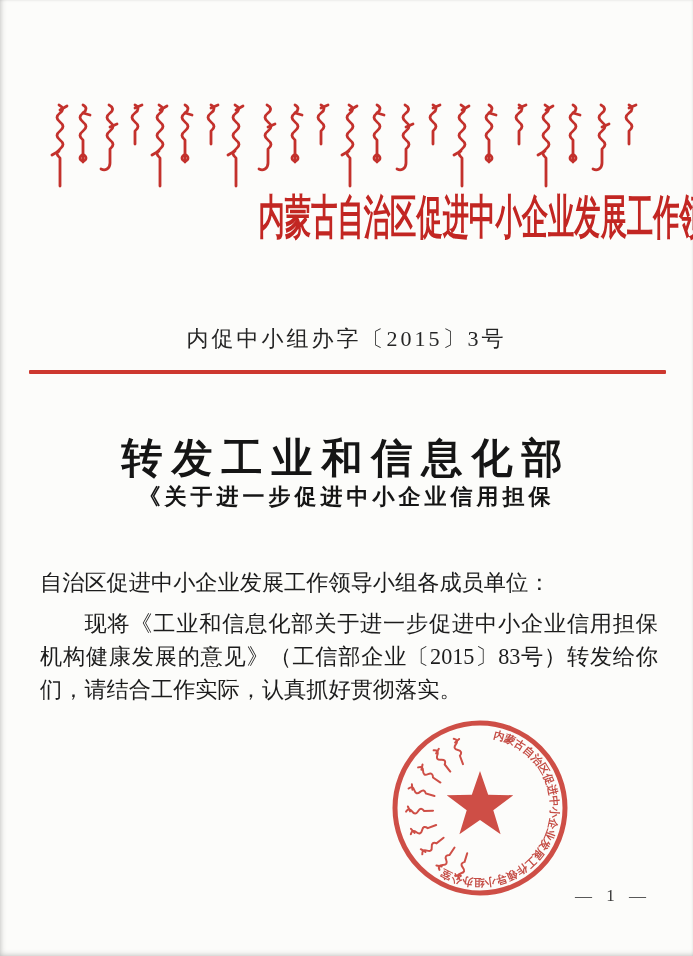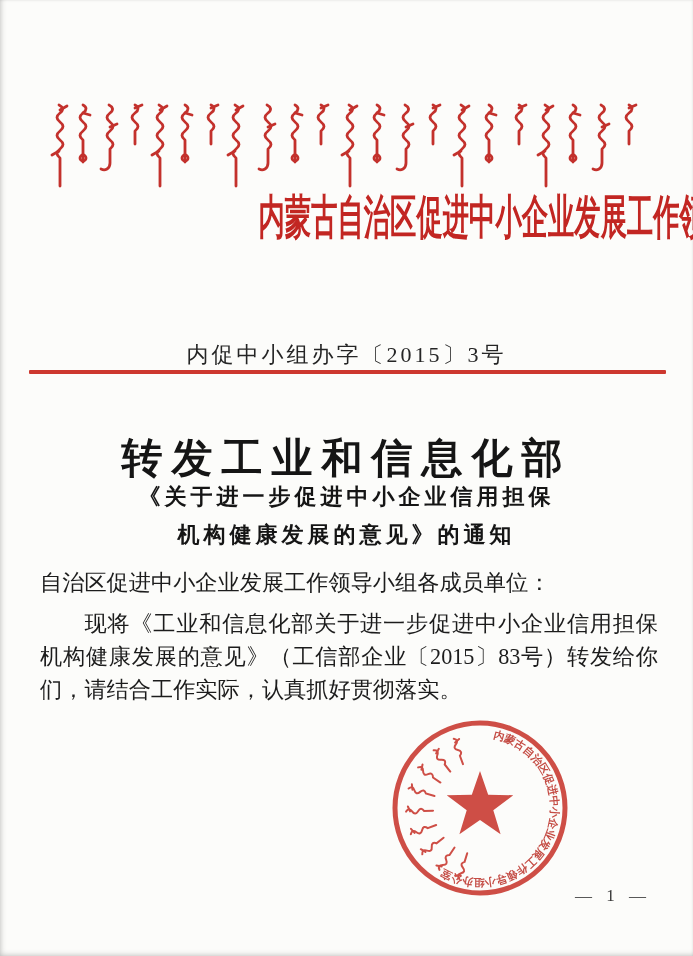--- a/index.html
+++ b/index.html
@@ -21,21 +21,21 @@
   .banner .inner{
     display:inline-block;
     font-size:47px;font-weight:bold;line-height:60px;
     color:#c22622;
     transform:scaleX(0.56);transform-origin:center;
     letter-spacing:0px;
   }
   .doc-no{
     position:absolute;left:0;right:0;top:324px;
     text-align:center;
-    font-size:22px;letter-spacing:3px;color:#252525;margin-top:16px;
+    font-size:22px;letter-spacing:3px;color:#252525;
   }
   .red-rule{
     position:absolute;left:29px;right:27px;top:370px;height:4px;
     background:#cd382f;border-radius:1px;
   }
   
   .title{
     position:absolute;left:0;right:0;top:438px;
     text-align:center;color:#151515;font-weight:bold;
   }
@@ -116,21 +116,20 @@
     <span class="inner">内蒙古自治区促进中小企业发展工作领导小组办公室文件</span>
   </div>
 
   <div class="doc-no">内促中小组办字〔2015〕3号</div>
 
   <div class="red-rule"></div>
 
   <div class="title">
     <div class="t1">转发工业和信息化部</div>
     <div class="t2">《关于进一步促进中小企业信用担保</div>
-    <div class="t2">机构健康发展的意见》的通知</div>
   </div>
 
   <div class="body">
     <p class="salutation">自治区促进中小企业发展工作领导小组各成员单位：</p>
     <p class="para">现将《工业和信息化部关于进一步促进中小企业信用担保机构健康发展的意见》（工信部企业〔2015〕83号）转发给你们，请结合工作实际，认真抓好贯彻落实。</p>
   </div>
 
   <svg class="seal" width="184" height="184" viewBox="0 0 184 184">
     <defs>
       <g id="mg-s" class="mgs">

